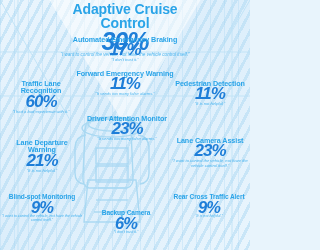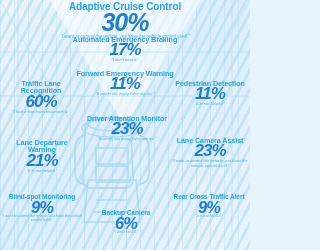--- a/index.html
+++ b/index.html
@@ -52,21 +52,21 @@
   .pct{
     color:#1e7ed8;font-weight:bold;line-height:0.95;
     letter-spacing:-1px;
     font-style:italic;
   }
   .quote{
     color:#49b4ef;line-height:1.05;font-style:italic;
   }
 
   
-  .lg .title{font-size:10px;}
+  .lg .title{font-size:14px;}
   .lg .pct{font-size:25px;margin-top:-1px;}
   .lg .quote{font-size:4.6px;margin-top:0px;}
 
   .md .title{font-size:7.2px;}
   .md .pct{font-size:17px;margin-top:-1px;}
   .md .quote{font-size:4.1px;margin-top:0px;}
 
   .sm .title{font-size:6.6px;}
   .sm .pct{font-size:16.5px;margin-top:-1px;}
   .sm .quote{font-size:3.7px;margin-top:0px;}

